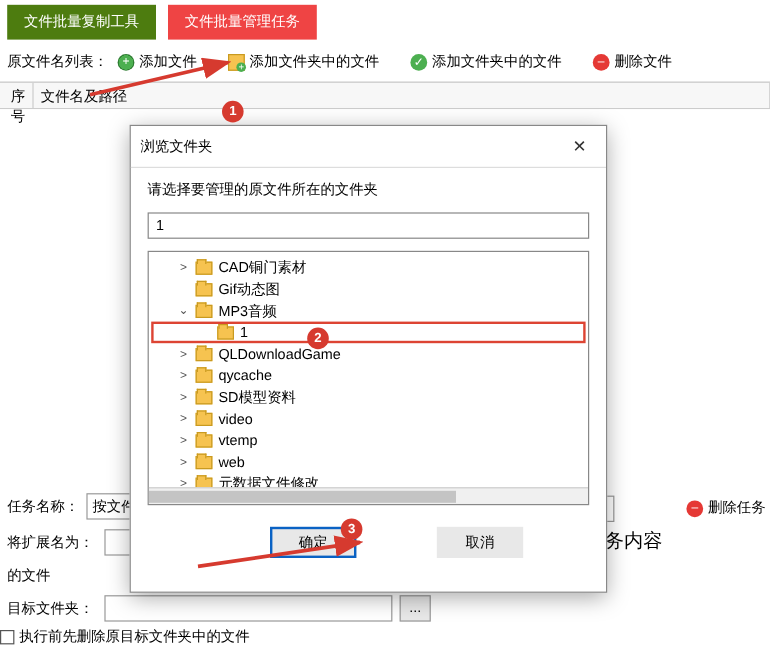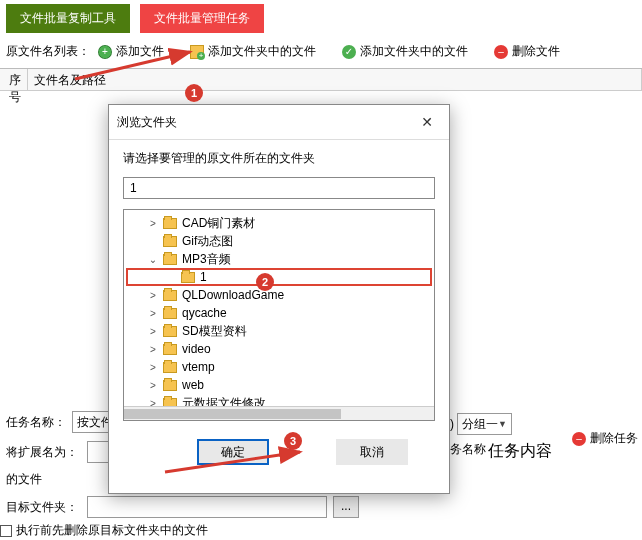--- a/index.html
+++ b/index.html
@@ -38,21 +38,21 @@
   .select { border:1px solid #999; height:22px; width:95px; display:flex; align-items:center; justify-content:space-between; padding:0 4px; background:#fff; }
   .select .arrow { font-size:9px; color:#444; }
   .select.sm { width:55px; }
   .dots-btn { width:26px; height:22px; border:1px solid #999; background:#e8e8e8; text-align:center; line-height:18px; cursor:pointer; }
   .dots-btn::after { content:"..."; }
   .txtbox { border:1px solid #999; height:22px; background:#fff; }
   .chkrow { display:flex; align-items:center; gap:4px; }
   .chk { width:12px; height:12px; border:1px solid #555; background:#fff; }
 
   
-  .dialog { position:absolute; left:108px; top:104px; width:342px; height:390px; background:#fff; border:1px solid #888; box-shadow:0 4px 18px rgba(0,0,0,.35); }
+  .dialog { position:absolute; left:108px; top:104px; width:398px; height:390px; background:#fff; border:1px solid #888; box-shadow:0 4px 18px rgba(0,0,0,.35); }
   .dlg-title { display:flex; align-items:center; justify-content:space-between; padding:6px 8px; border-bottom:1px solid #ddd; }
   .dlg-close { width:28px; height:22px; display:flex; align-items:center; justify-content:center; cursor:pointer; font-size:14px; color:#333;}
   .dlg-body { padding:10px 14px 4px 14px; }
   .dlg-hint { margin-bottom:10px; }
   .dlg-path { width:100%; height:22px; border:1px solid #888; padding:0 6px; background:#fff; }
   .tree-wrap { margin-top:10px; border:1px solid #888; height:212px; overflow:auto; position:relative; }
   .tree { padding:4px 2px; }
   .tree-item { display:flex; align-items:center; gap:5px; height:18px; cursor:pointer; }
   .tree-item .exp { width:10px; text-align:center; color:#555; font-size:10px; }
   .folder-ico { width:14px; height:11px; background:#f6c350; border:1px solid #c99a20; position:relative; }
@@ -67,21 +67,21 @@
 
   
   .badge { position:absolute; width:18px; height:18px; border-radius:50%; background:#d63a2f; color:#fff; font-size:11px; font-weight:bold; display:flex; align-items:center; justify-content:center; z-index:50; }
   .b1 { left:185px; top:84px; } .b2 { left:256px; top:273px; } .b3 { left:284px; top:432px; }
 
   
   .arrow-svg { position:absolute; pointer-events:none; z-index:45; }
   .rcol-label2 { position:absolute; right:90px; top:441px; font-size:16px; }
   .rcol-lblname { position:absolute; right:156px; top:441px; }
 
-  .del-task { position:absolute; right:4px; top:430px; display:flex; align-items:center; gap:4px; }
+  .del-task { position:absolute; right:4px; top:415px; display:flex; align-items:center; gap:4px; }
   .continue { position:absolute; right:130px; top:413px; display:flex; align-items:center; gap:3px; }
 </style>
 </head>
 <body>
 
 <div class="topbar">
   <div class="btn btn-green">文件批量复制工具</div>
   <div class="btn btn-blue">文件批量管理任务</div>
 </div>
 

